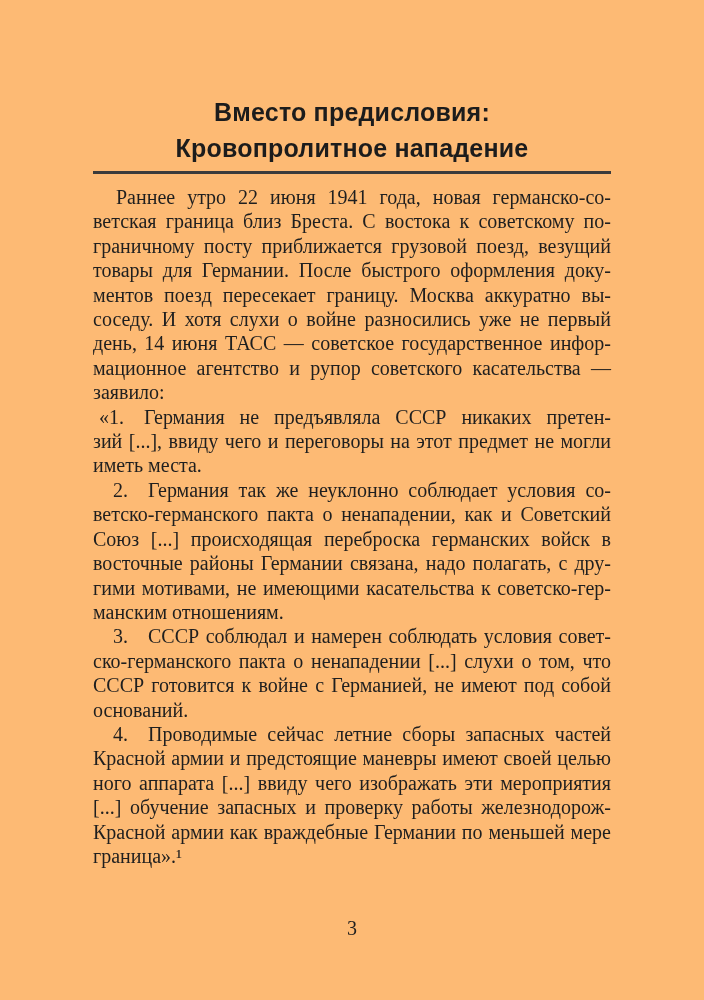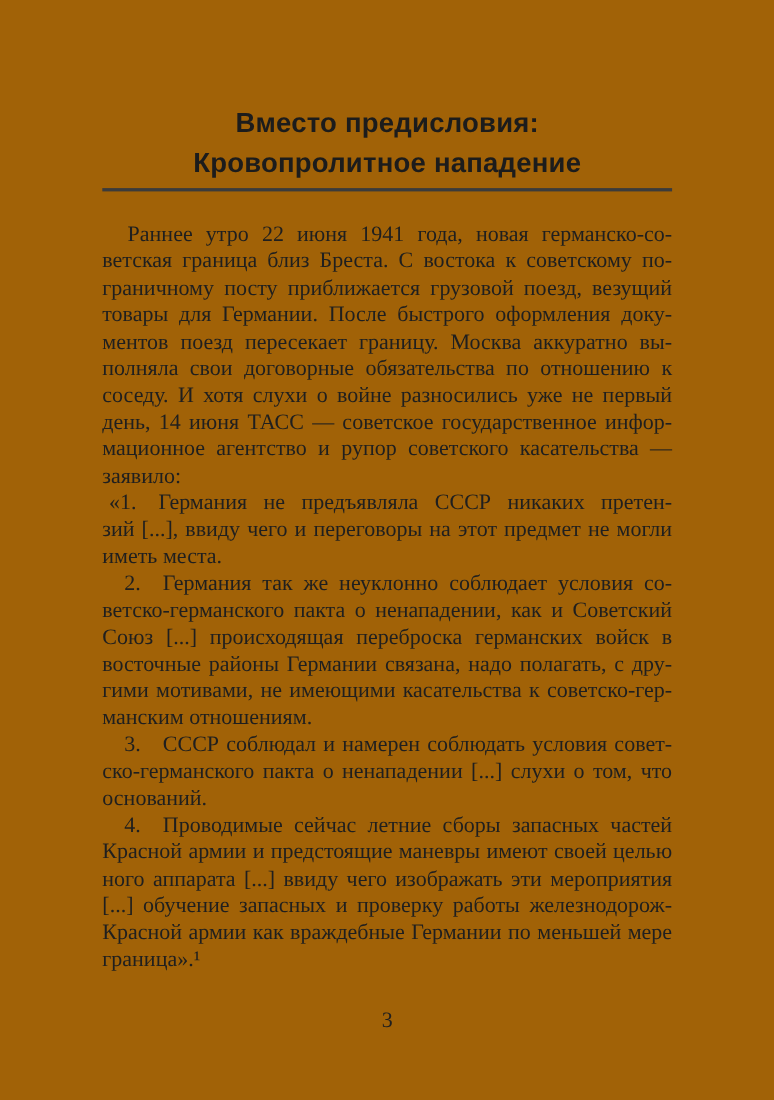--- a/index.html
+++ b/index.html
@@ -5,21 +5,21 @@
   html, body { margin: 0; padding: 0; }
   body {
     width: 704px; height: 1000px;
     background: #ffffff;
     font-family: "Liberation Serif", serif;
     position: relative;
     overflow: hidden;
   }
   .page {
     position: absolute; inset: 0;
-    background: #a16207;
+    background: #fdba74;
   }
   .chapter-title {
     position: absolute;
     top: 94px; left: 93px; width: 518px;
     margin: 0;
     text-align: center;
     font-family: "Liberation Sans", sans-serif;
     font-weight: 700;
     font-size: 25px;
     line-height: 36px;
@@ -28,21 +28,21 @@
   }
   .title-line { display: block; }
   .rule {
     position: absolute;
     left: 93px; top: 171px;
     width: 518px; height: 3px;
     background: #3b3b3b;
   }
   .body-text {
     position: absolute;
-    left: 93px; top: 201px;
+    left: 93px; top: 185px;
     width: 518px;
     font-size: 20px;
     line-height: 24.4px;
     color: #1f1f1f;
   }
   .line {
     text-align: justify;
     text-align-last: justify;
     white-space: normal;
   }
@@ -71,36 +71,36 @@
   </h1>
 
   <div class="rule"></div>
 
   <div class="body-text">
       <div class="line" style="text-indent: 23px;">Раннее утро 22 июня 1941 года, новая германско-со-</div>
       <div class="line">ветская граница близ Бреста. С востока к советскому по-</div>
       <div class="line">граничному посту приближается грузовой поезд, везущий</div>
       <div class="line">товары для Германии. После быстрого оформления доку-</div>
       <div class="line">ментов поезд пересекает границу. Москва аккуратно вы-</div>
-      <div class="line">полняла свои договорные обязательства по отношению к</div>
       <div class="line">соседу. И хотя слухи о войне разносились уже не первый</div>
       <div class="line">день, 14 июня ТАСС — советское государственное инфор-</div>
       <div class="line">мационное агентство и рупор советского касательства —</div>
       <div class="line last">заявило:</div>
       <div class="line" style="text-indent: 6px;">«1. Германия не предъявляла СССР никаких претен-</div>
       <div class="line">зий [...], ввиду чего и переговоры на этот предмет не могли</div>
       <div class="line last">иметь места.</div>
       <div class="line" style="text-indent: 20px;">2. Германия так же неуклонно соблюдает условия со-</div>
       <div class="line">ветско-германского пакта о ненападении, как и Советский</div>
       <div class="line">Союз [...] происходящая переброска германских войск в</div>
       <div class="line">восточные районы Германии связана, надо полагать, с дру-</div>
       <div class="line">гими мотивами, не имеющими касательства к советско-гер-</div>
       <div class="line last">манским отношениям.</div>
       <div class="line" style="text-indent: 20px;">3. СССР соблюдал и намерен соблюдать условия совет-</div>
       <div class="line">ско-германского пакта о ненападении [...] слухи о том, что</div>
+      <div class="line">СССР готовится к войне с Германией, не имеют под собой</div>
       <div class="line last">оснований.</div>
       <div class="line" style="text-indent: 20px;">4. Проводимые сейчас летние сборы запасных частей</div>
       <div class="line">Красной армии и предстоящие маневры имеют своей целью</div>
       <div class="line">ного аппарата [...] ввиду чего изображать эти мероприятия</div>
       <div class="line">[...] обучение запасных и проверку работы железнодорож-</div>
       <div class="line">Красной армии как враждебные Германии по меньшей мере</div>
       <div class="line last">граница».¹</div>
     </div>
 
   <div class="page-number">3</div>

